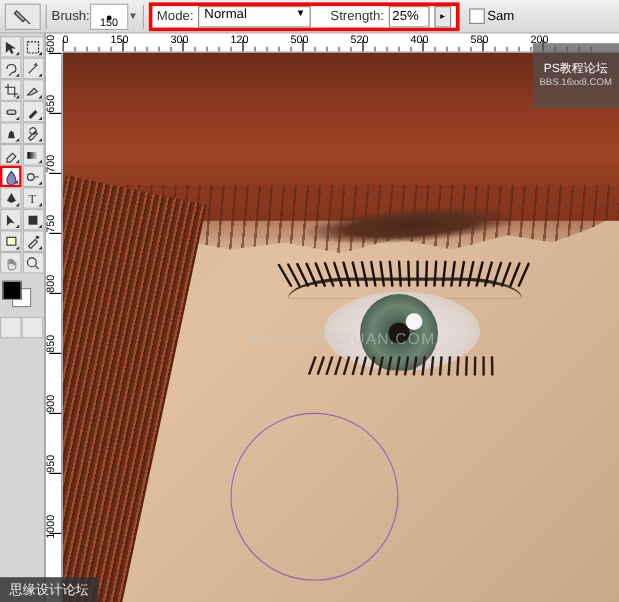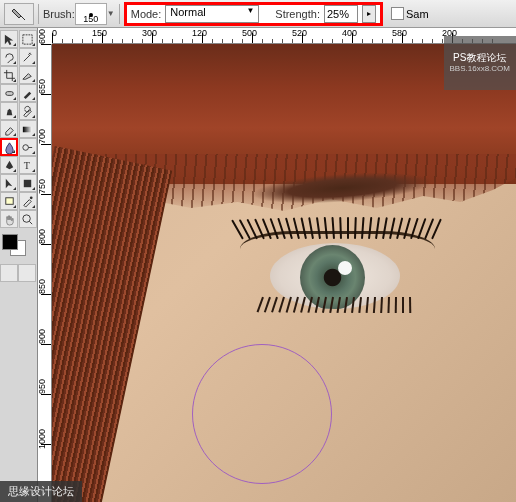--- a/index.html
+++ b/index.html
@@ -430,16 +430,17 @@
           <span style="left: 105px; transform: rotate(5deg);"></span>
           <span style="left: 112px; transform: rotate(4deg);"></span>
           <span style="left: 119px; transform: rotate(3deg);"></span>
           <span style="left: 126px; transform: rotate(2deg);"></span>
           <span style="left: 133px; transform: rotate(1deg);"></span>
           <span style="left: 140px; transform: rotate(0deg);"></span>
           <span style="left: 147px; transform: rotate(-1deg);"></span>
         </div>
     </div>
     <div class="brush-cursor"></div>
+    <div class="watermark-center">WWW.MISSYUAN.COM</div>
   </div>
 </div>
 
 <div class="watermark-bottom">思缘设计论坛</div>
 
 </body></html>

